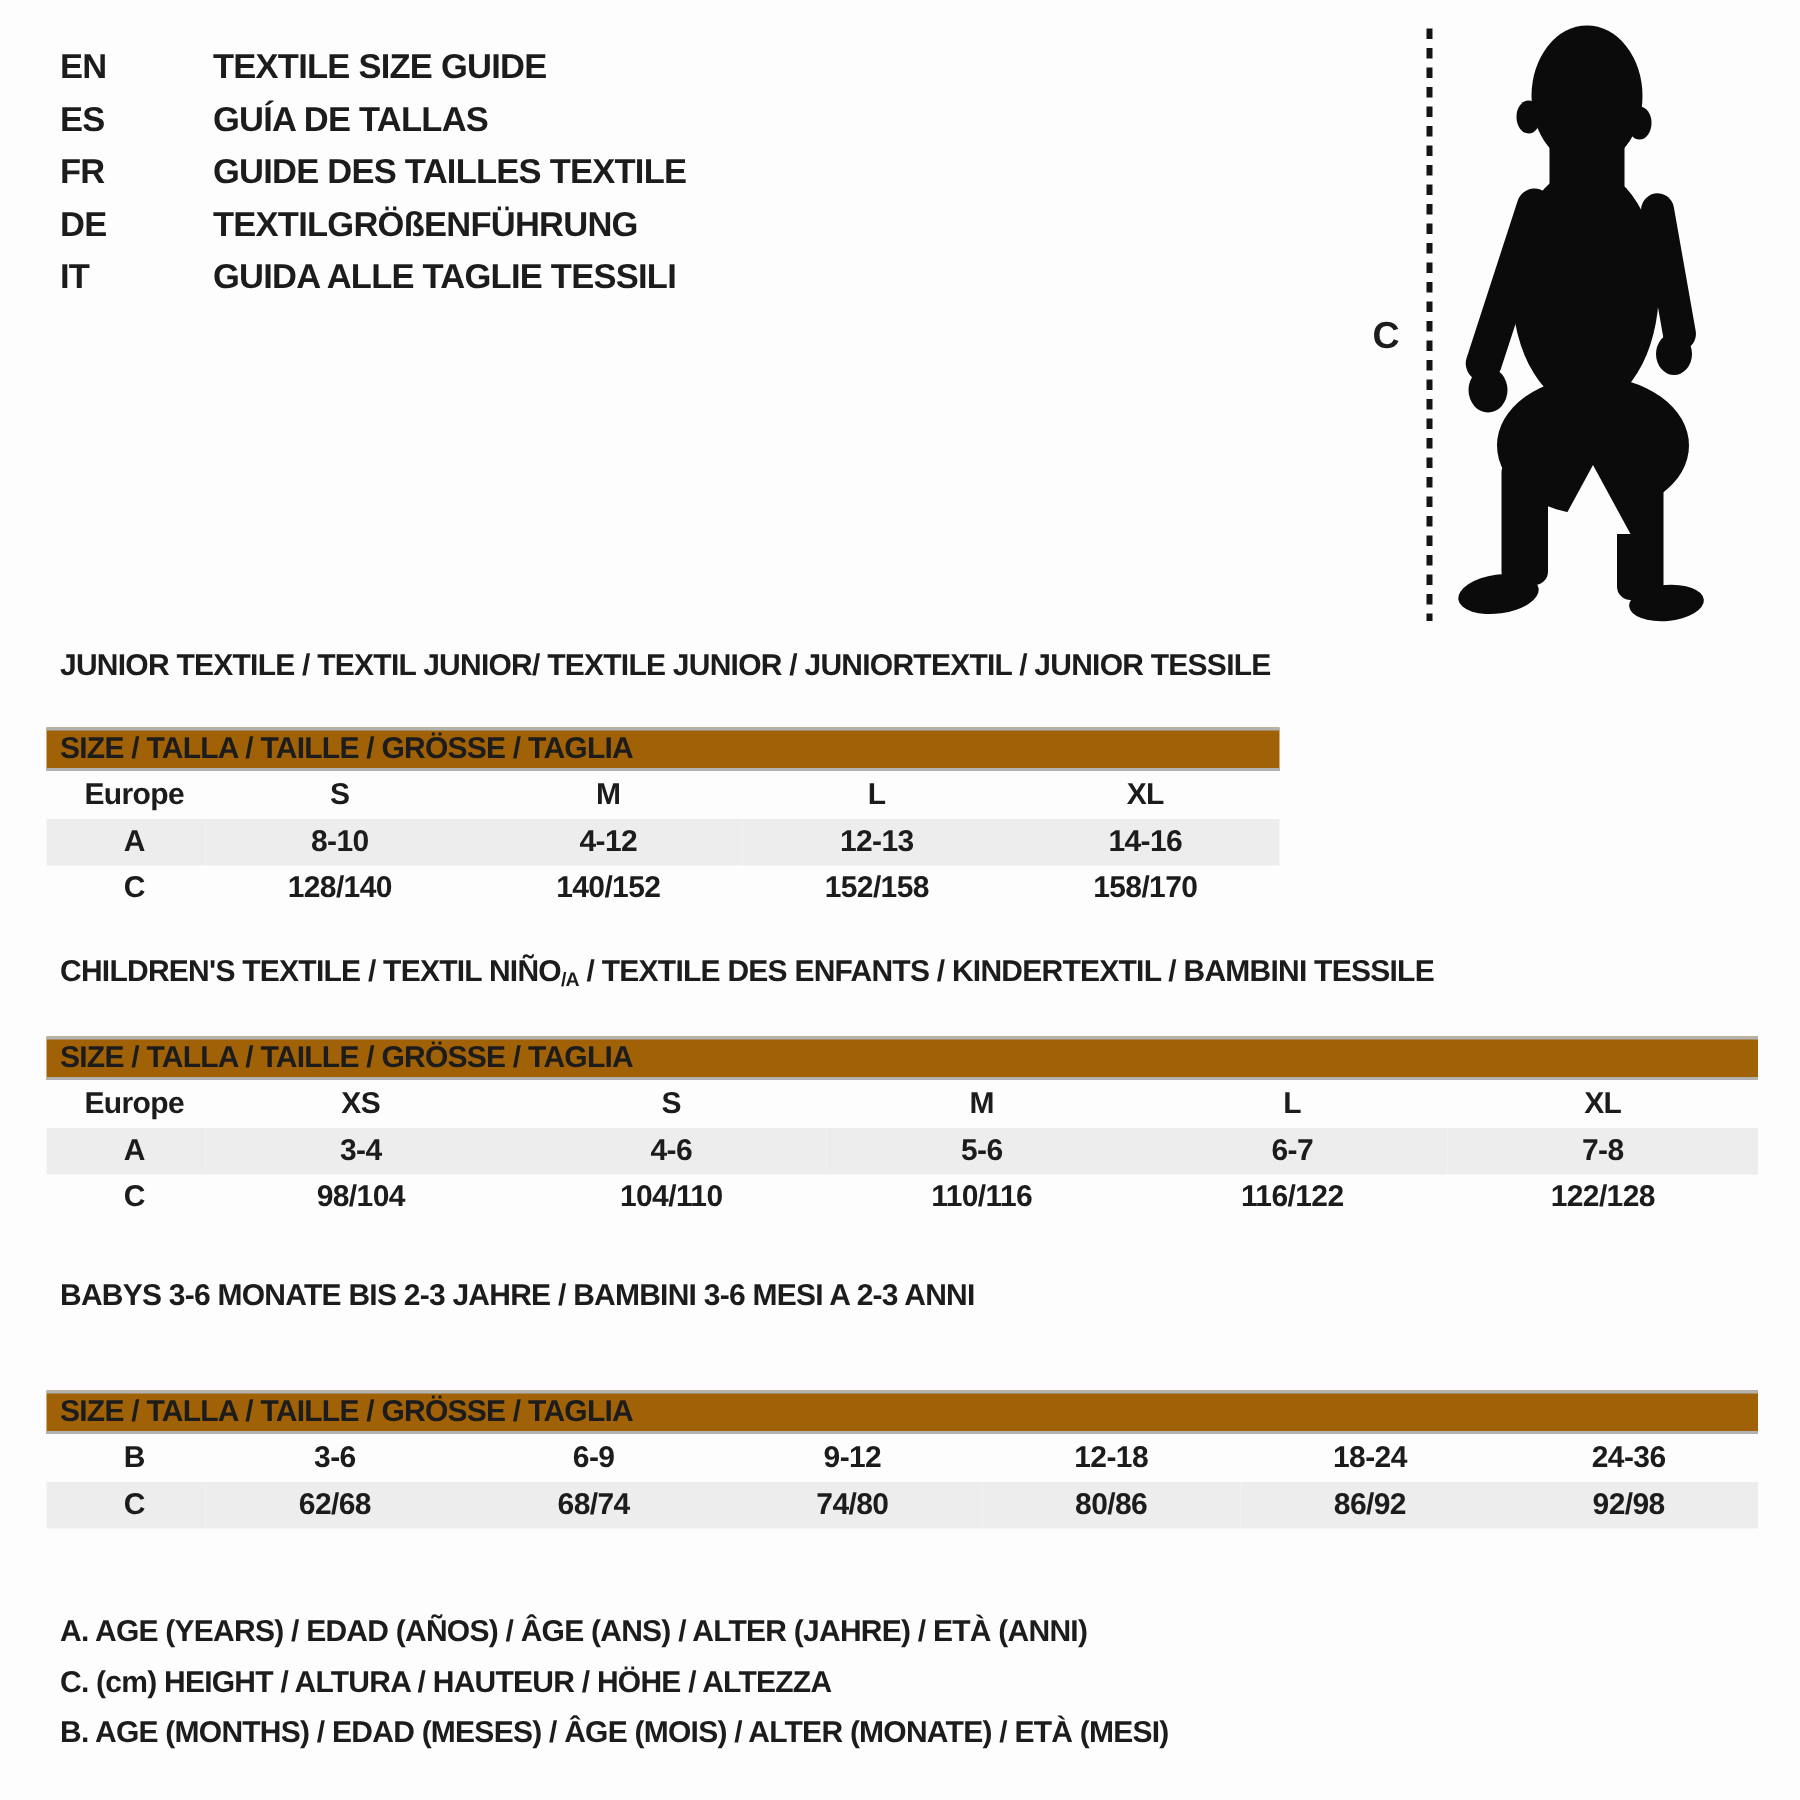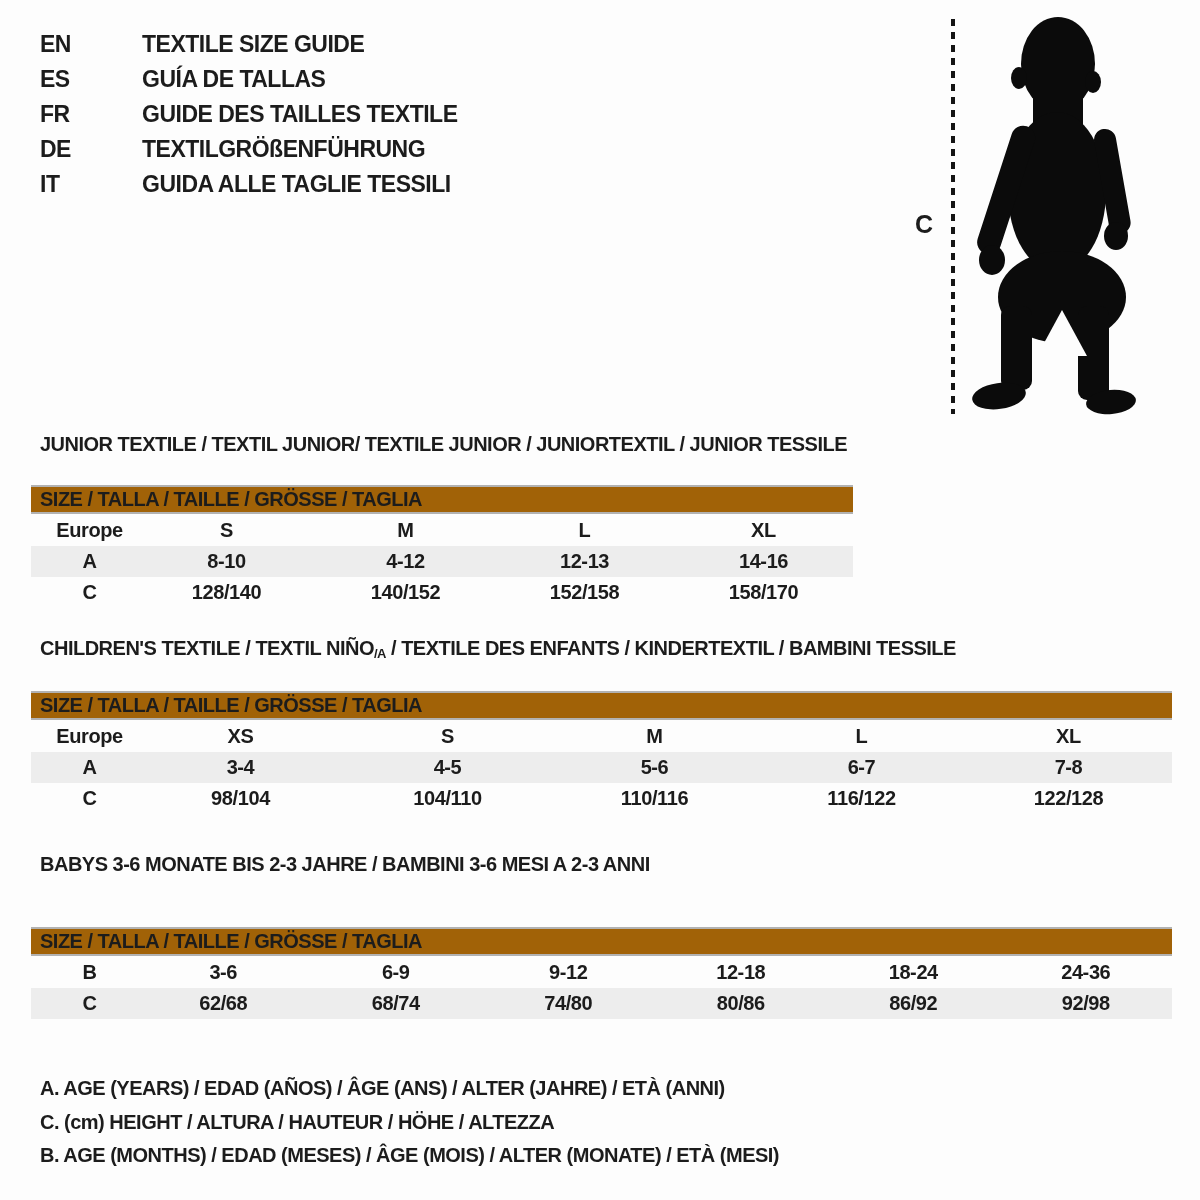--- a/index.html
+++ b/index.html
@@ -158,21 +158,21 @@
         <th>Europe</th>
         <th>XS</th>
         <th>S</th>
         <th>M</th>
         <th>L</th>
         <th>XL</th>
       </tr>
       <tr class="alt">
         <td>A</td>
         <td>3-4</td>
-        <td>4-5</td>
+        <td>4-6</td>
         <td>5-6</td>
         <td>6-7</td>
         <td>7-8</td>
       </tr>
       <tr>
         <td>C</td>
         <td>98/104</td>
         <td>104/110</td>
         <td>110/116</td>
         <td>116/122</td>

